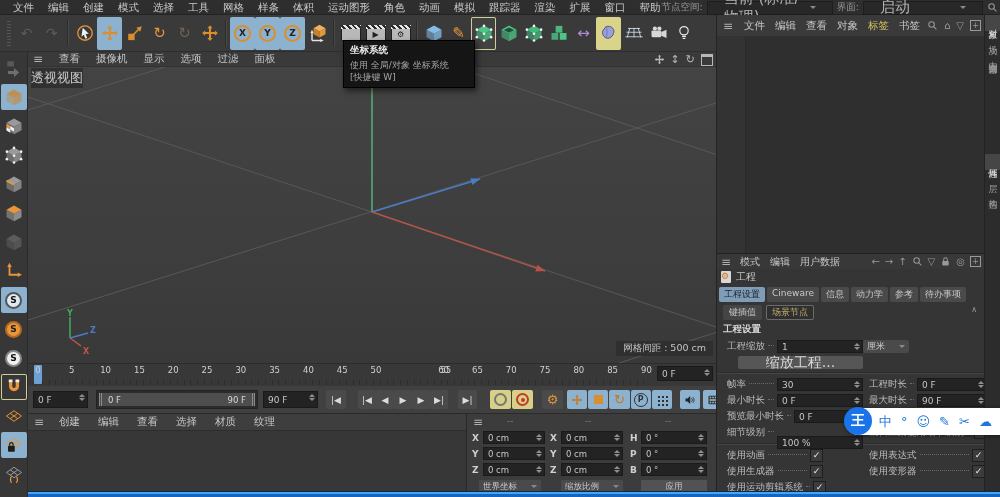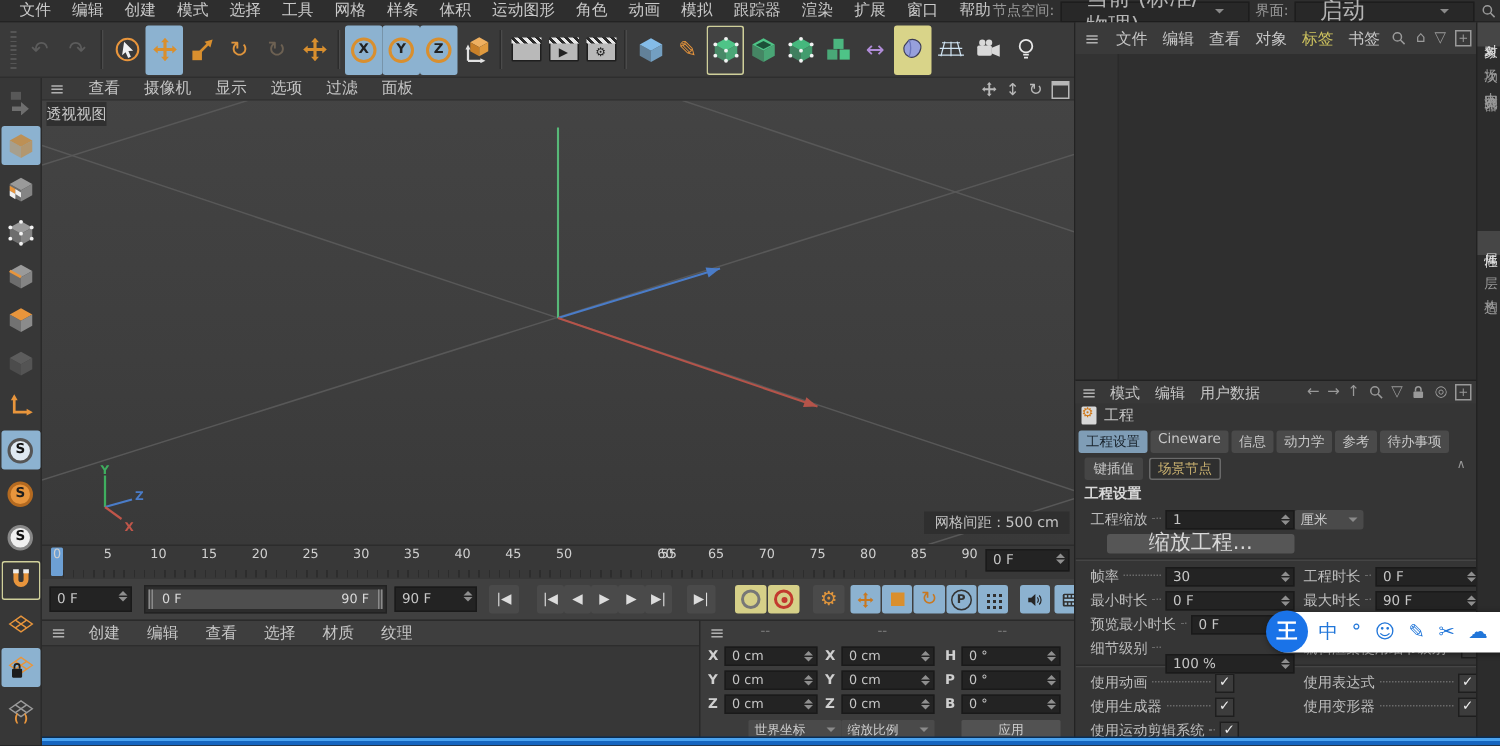--- a/index.html
+++ b/index.html
@@ -53,21 +53,21 @@
   .sbtn.dim{opacity:.38;filter:grayscale(70%)}
   
   #viewport{left:28px;top:52px;width:688px;height:311px;background:linear-gradient(180deg,#444 0,#3e3e3e 60%,#393939 100%);overflow:hidden}
   #vp-menu{position:absolute;left:0;top:0;width:100%;height:15px;background:#3a3a3a;border-bottom:1px solid #323232;
            display:flex;align-items:center;gap:0;padding-left:5px;box-sizing:border-box}
   #vp-menu .hamb{color:#b0b0b0;font-size:12px;margin-right:8px}
   #vp-menu span.mi{padding:0 8px;font-size:10.5px;color:#c4c4c4}
   #vp-nav{position:absolute;right:3px;top:1px;display:flex;gap:6px;align-items:center;color:#b8b8b8}
   #vp-nav .nv{font-size:11px;line-height:13px;color:#b8b8b8}
   .winrect{width:10px;height:8px;border:1px solid #b8b8b8;border-top-width:3px;display:block}
-  #vp-label{position:absolute;left:3px;top:16px;background:#303030;padding:1px 0;font-size:10px;color:#c8c8c8}
+  #vp-label{position:absolute;left:3px;top:16px;background:#303030;padding:1px 0;font-size:13px;color:#c8c8c8}
   #grid-info{position:absolute;right:3px;bottom:7px;background:#2f2f2f;padding:1px 7px;font-size:9.5px;color:#c4c4c4}
   #gizmo{position:absolute;left:28px;bottom:8px}
   
   #timeline{left:28px;top:363px;width:688px;height:50px;background:#3e3e3e;border-top:1px solid #2c2c2c;box-sizing:border-box}
   #ruler{position:absolute;left:0;top:0;width:688px;height:22px;background:#383838;border-bottom:1px solid #2b2b2b}
   #ruler .tick{position:absolute;top:1px;transform:translateX(-50%);font-size:8.5px;color:#d0d0d0}
   #tickstrip{position:absolute;left:8px;width:614px;bottom:1px;height:5px;
     background:repeating-linear-gradient(90deg,#20202000 0 5.76px,#23232388 5.76px 6.76px)}
   #playhead{position:absolute;left:6px;top:1px;width:8px;height:19px;background:#6da0d4;border-radius:1px}
   .fld{background:#232323;border:1px solid #1a1a1a;height:15px;display:flex;align-items:center;
@@ -746,21 +746,21 @@
           <b>Z</b>
           <div class="fld" style="width: 62px;">
             <span>0 cm</span>
             <span class="spn">
               <i class="u"></i>
               <i class="d"></i>
             </span>
           </div>
         </div>
       </div>
-      <div class="cfoot" style="left: 32px; width: 62px;">世界坐标<span class="caret"></span></div>
+      <div class="cfoot" style="left: 12px; width: 62px;">世界坐标<span class="caret"></span></div>
       <div class="ccol" style="left: 83px;">
         <div class="crow">
           <b>X</b>
           <div class="fld" style="width: 62px;">
             <span>0 cm</span>
             <span class="spn">
               <i class="u"></i>
               <i class="d"></i>
             </span>
           </div>
@@ -1041,20 +1041,25 @@
       <div class="vt">场次</div>
       <div class="vt">内容浏览器</div>
       <div style="height: 88px;"></div>
       <div class="vt on">属性</div>
       <div class="vt">层</div>
       <div class="vt">构造</div>
     </div>
 
   <div id="bluebar" class="abs"></div>
 
+  <div id="tooltip" class="abs">
+    <div class="tt-title">坐标系统</div>
+    <div class="tt-line">使用 全局/对象 坐标系统</div>
+    <div class="tt-line">[快捷键 W]</div>
+  </div>
 
   <div id="ime" class="abs">
     <span class="logo">王</span>
     <span id="ime-icons" style="display:flex;gap:9px">
         <span class="ic">中</span>
         <span class="ic">°</span>
         <span class="ic">☺</span>
         <span class="ic">✎</span>
         <span class="ic">✂</span>
         <span class="ic">☁</span>

